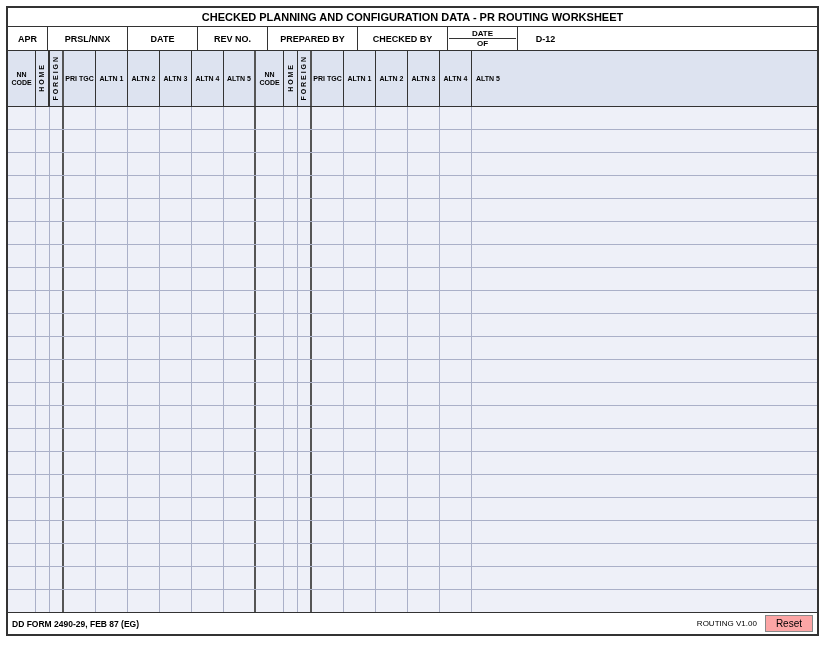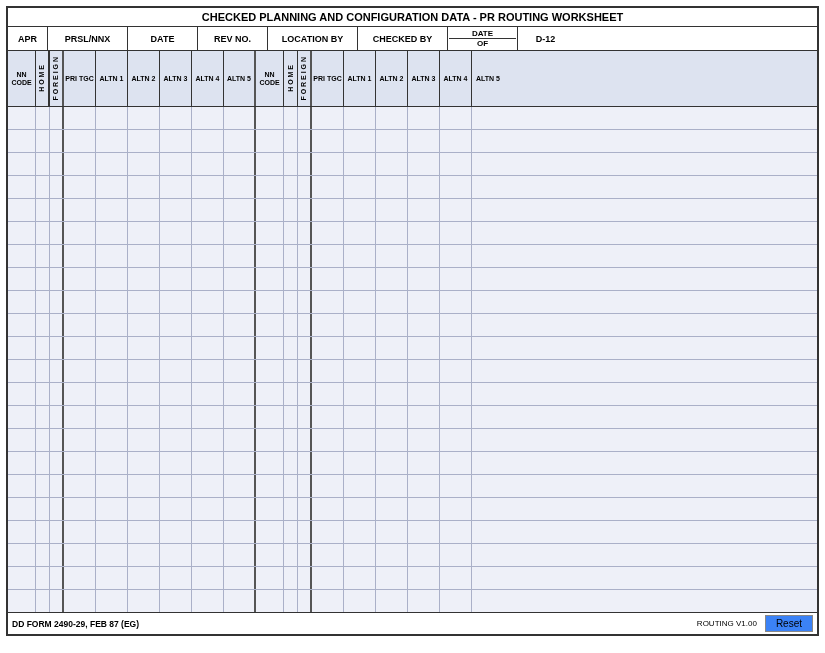--- a/index.html
+++ b/index.html
@@ -128,21 +128,21 @@
       justify-content: space-between;
       padding: 2px 4px;
       font-size: 8px;
       border-top: 1px solid #333;
       background: white;
     }
     .footer-left { font-size: 8.5px; font-weight: bold; }
     .footer-right { display: flex; align-items: center; gap: 8px; font-size: 8px; }
     .reset-btn {
       border: 1px solid #888;
-      background: #3b82f6;
+      background: #fca5a5;
       padding: 2px 10px;
       font-size: 10px;
       cursor: pointer;
     }
     .divider-col {
       border-right: 2px solid #333 !important;
     }
   </style>
 </head>
 <body>
@@ -150,21 +150,21 @@
 <div class="page">
   <div class="form-container">
 
     <div class="title-row">CHECKED PLANNING AND CONFIGURATION DATA - PR ROUTING WORKSHEET</div>
 
     <div class="header-row">
       <div class="header-cell h-apr">APR</div>
       <div class="header-cell h-prslnnx">PRSL/NNX</div>
       <div class="header-cell h-date">DATE</div>
       <div class="header-cell h-revno">REV NO.</div>
-      <div class="header-cell h-prepby">LOCATION BY</div>
+      <div class="header-cell h-prepby">PREPARED BY</div>
       <div class="header-cell h-chkby">CHECKED BY</div>
       <div class="header-cell h-page">
         <span class="page-label">DATE</span>
         <span class="page-of">OF</span>
       </div>
       <div class="header-cell h-dnum">D-12</div>
     </div>
 
     <div class="col-header-row">
 

